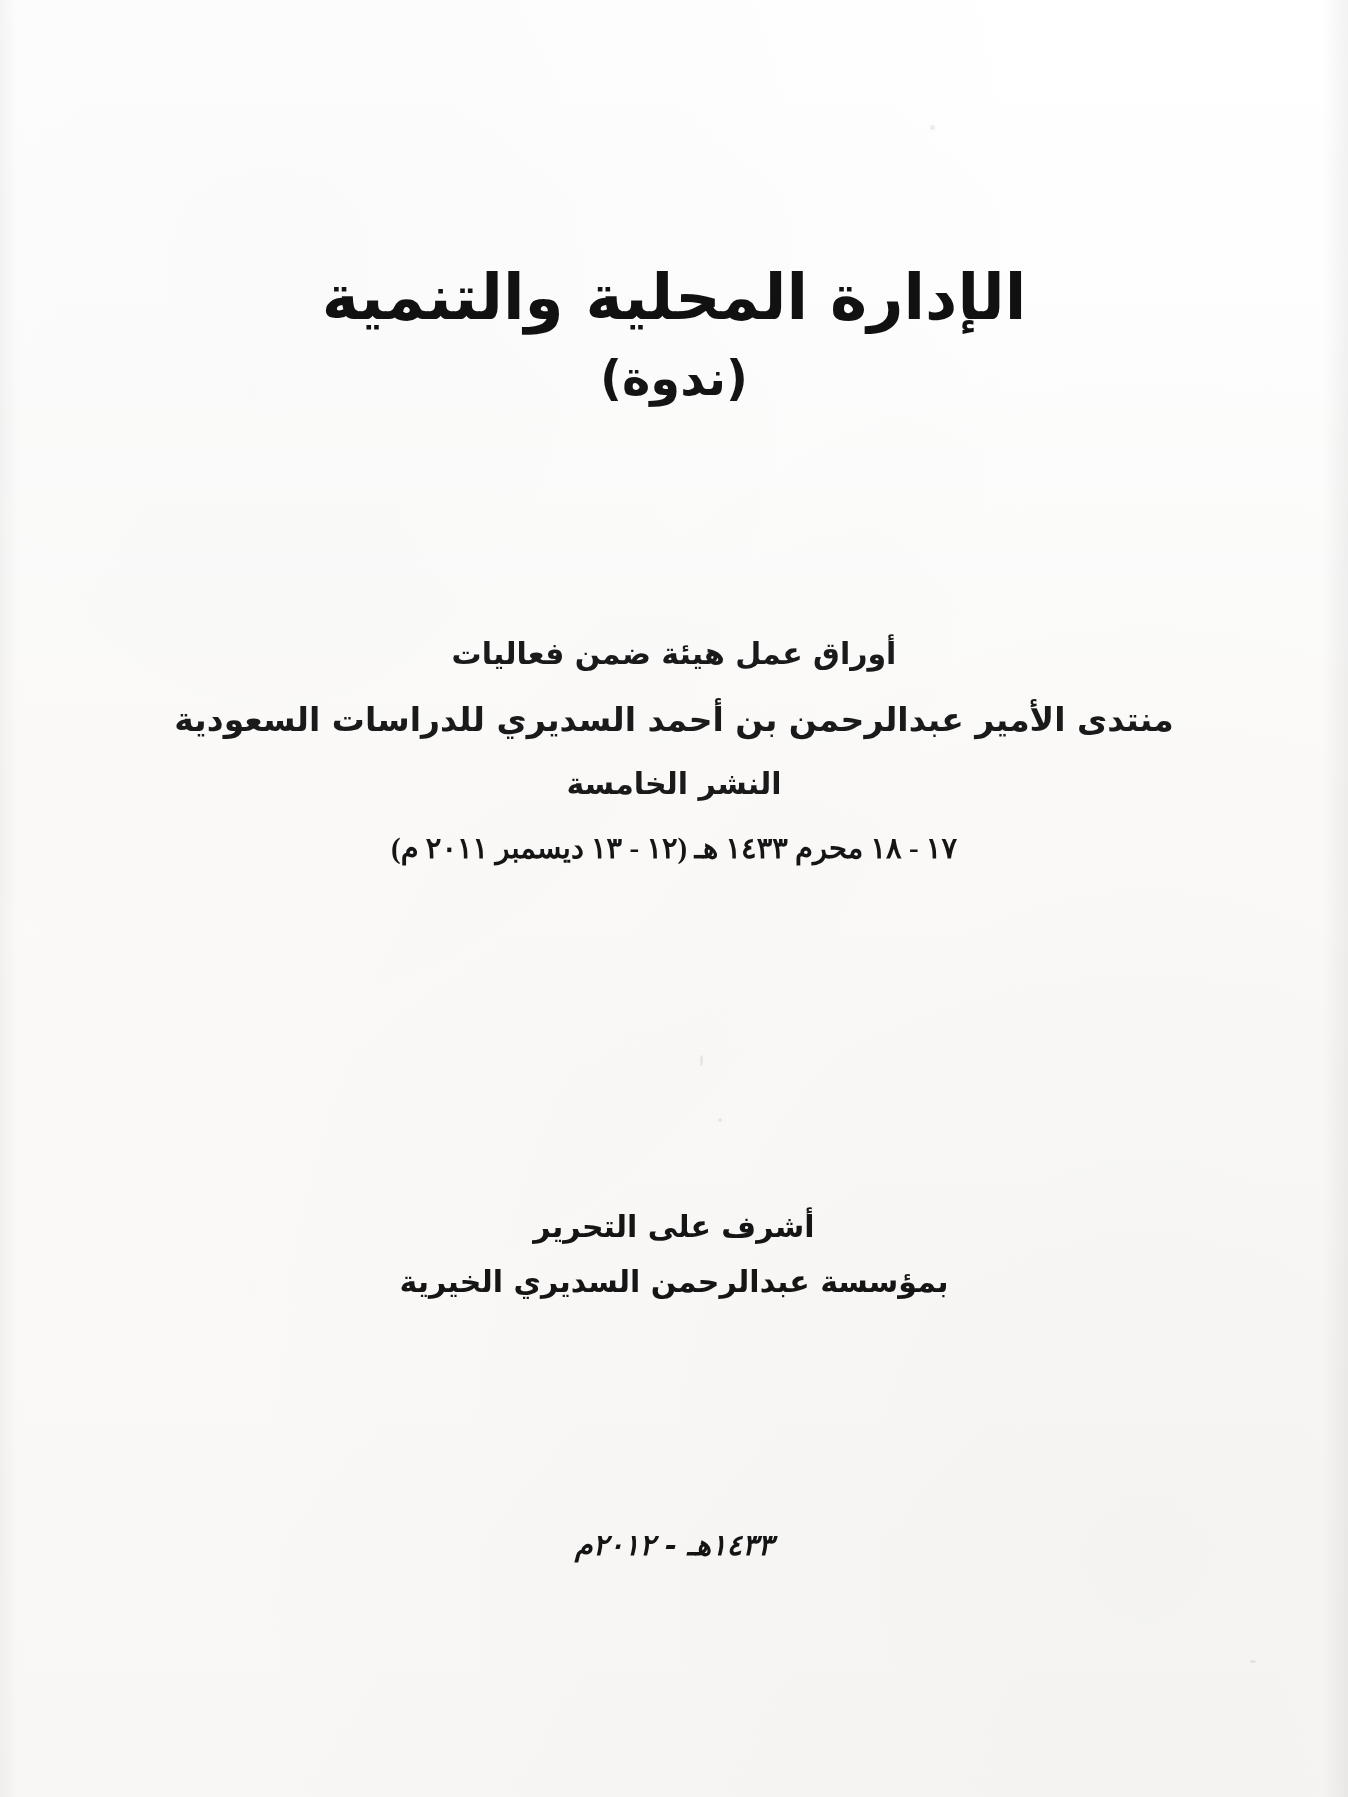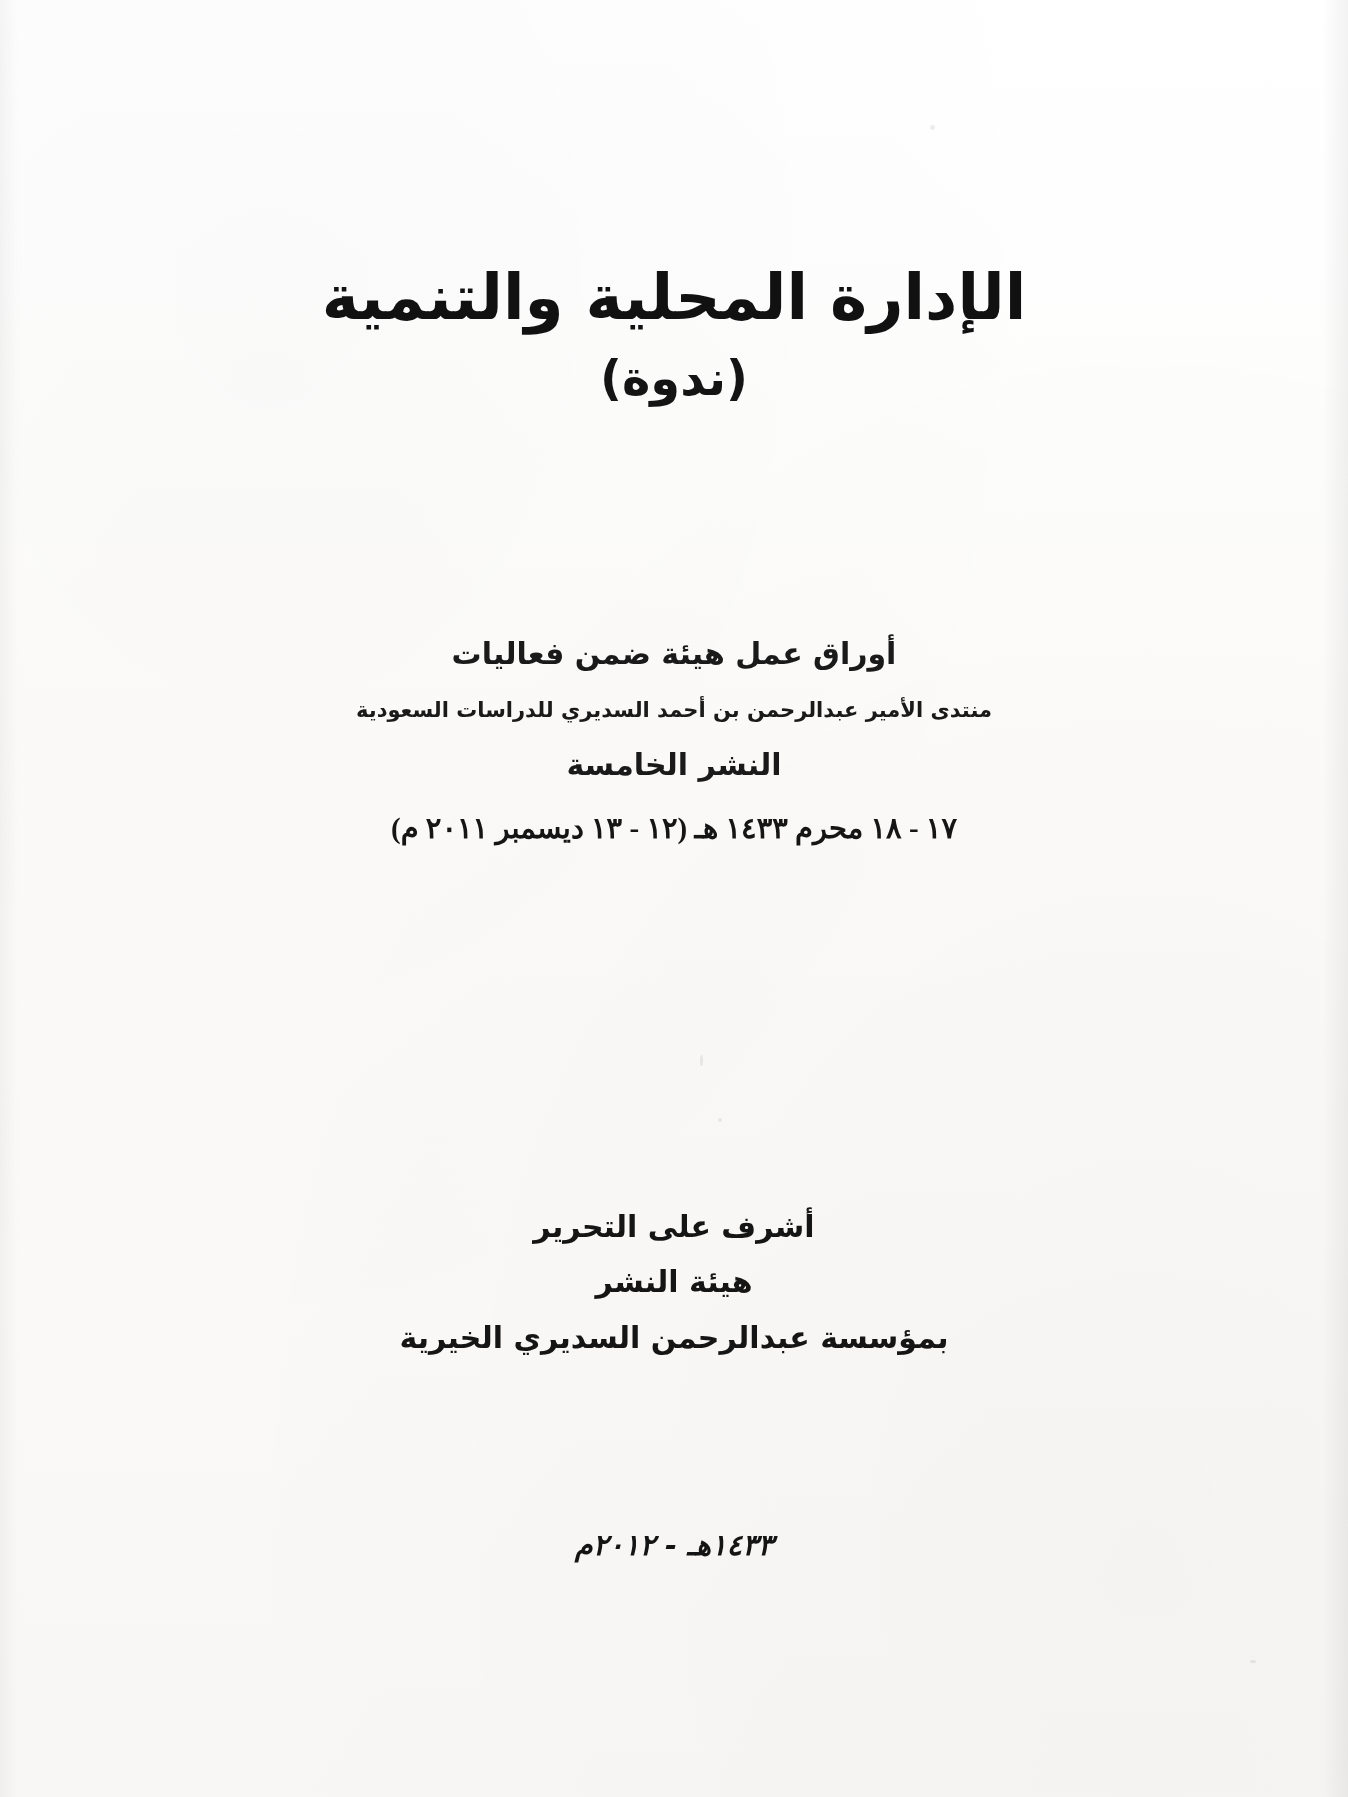--- a/index.html
+++ b/index.html
@@ -88,21 +88,21 @@
   }
 
   .desc-line {
     font-size: 30px;
     font-weight: 600;
     color: #1a1a1a;
     margin: 0 0 14px 0;
   }
 
   .desc-line.wide {
-    font-size: 21px;
+    font-size: 33px;
   }
 
   .date-line {
     margin-top: 16px;
     font-size: 29px;
     font-weight: 600;
     color: #151515;
     font-family: Liberation Serif, serif;
   }
 
@@ -171,21 +171,20 @@
 
     <div class="desc-block">
       <div class="desc-line">أوراق عمل هيئة ضمن فعاليات</div>
       <div class="desc-line wide">منتدى الأمير عبدالرحمن بن أحمد السديري للدراسات السعودية</div>
       <div class="desc-line">النشر الخامسة</div>
       <div class="date-line">١٧ - ١٨ محرم ١٤٣٣ هـ (١٢ - ١٣ ديسمبر ٢٠١١ م)</div>
     </div>
 
     <div class="editorial-block">
       <div class="editorial-line">أشرف على التحرير</div>
-      <div class="editorial-line strong">هيئة النشر</div>
       <div class="editorial-line strong">بمؤسسة عبدالرحمن السديري الخيرية</div>
     </div>
 
     <div class="year-block">
       <div class="year-line">١٤٣٣هـ - ٢٠١٢م</div>
     </div>
 
   </div>
 </div>
 

